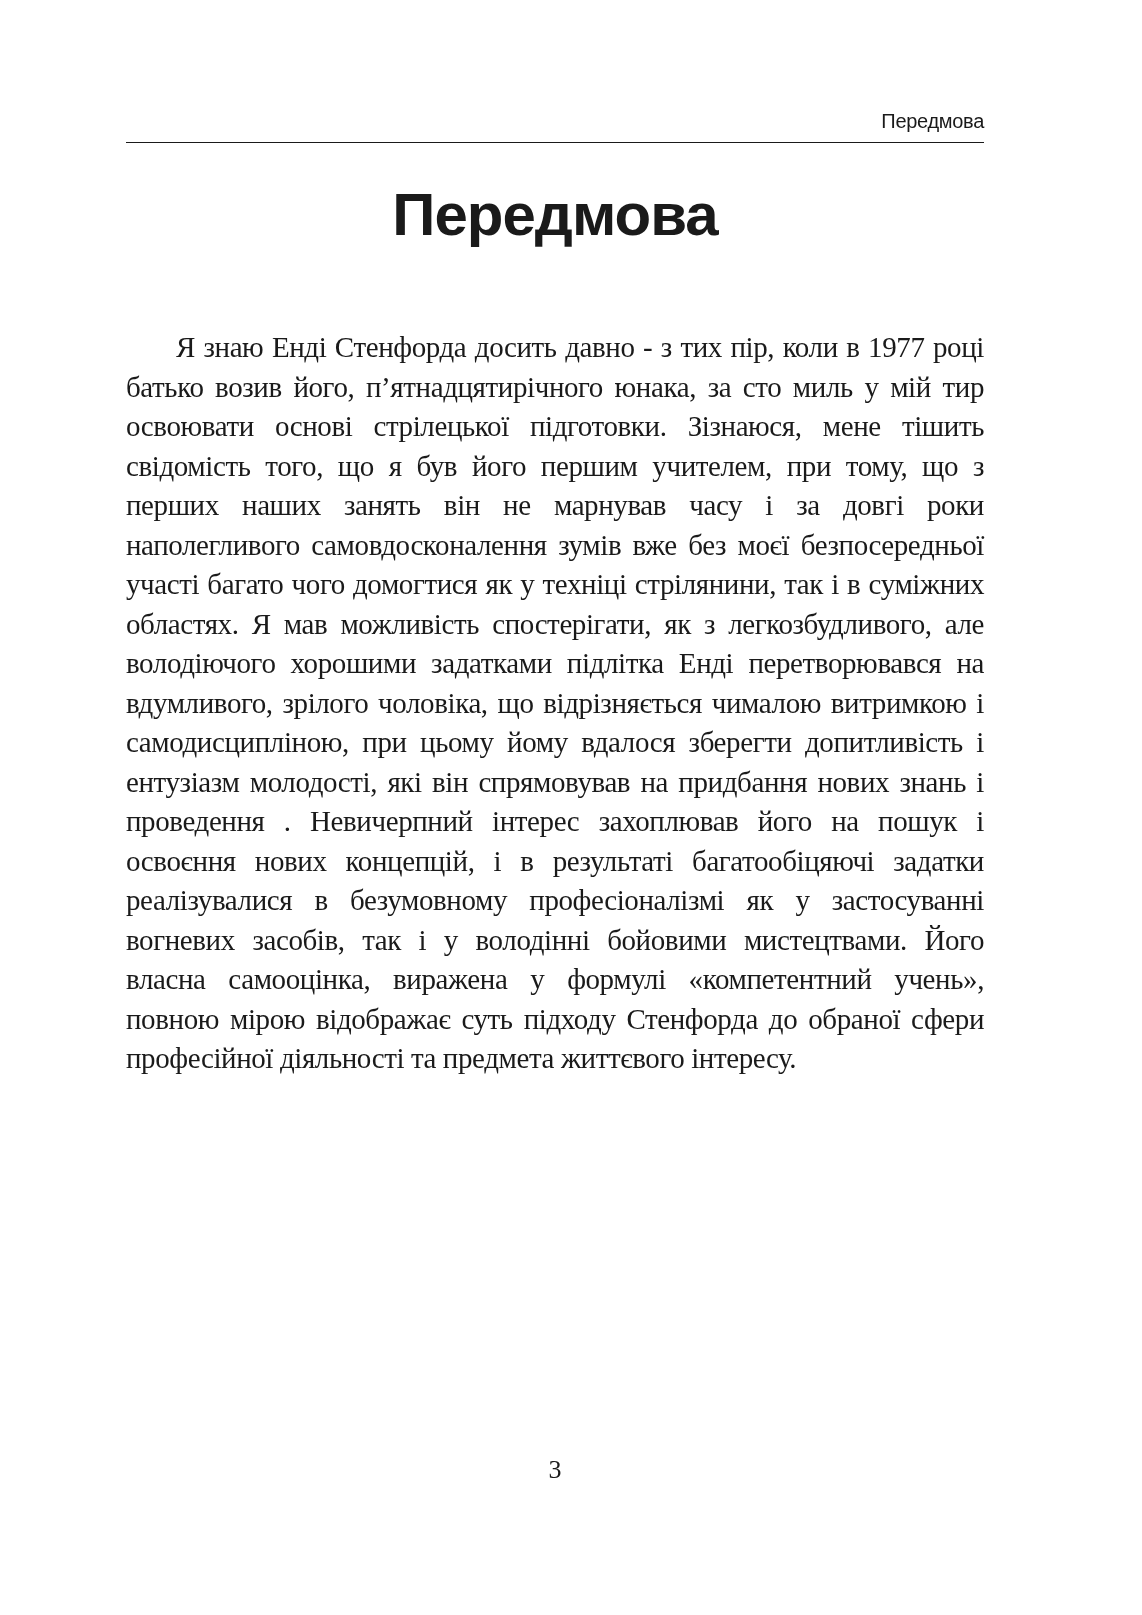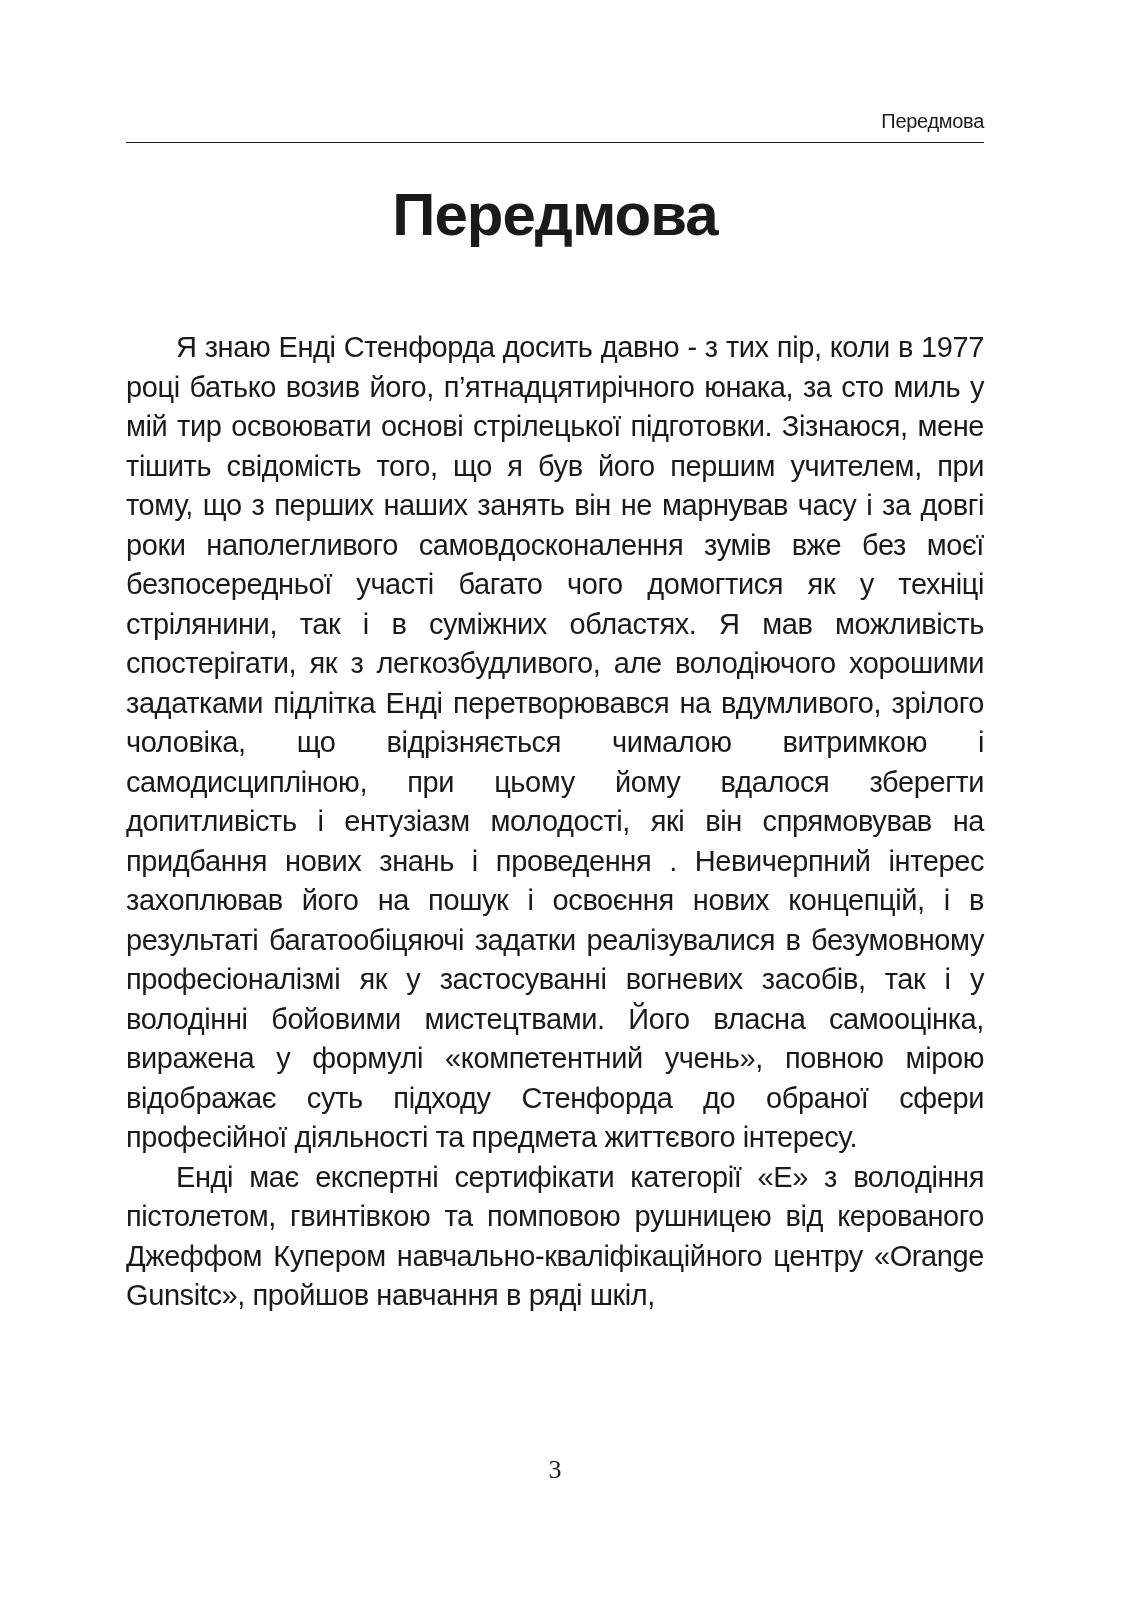--- a/index.html
+++ b/index.html
@@ -44,21 +44,21 @@
       font-size: 60px;
       letter-spacing: -1px;
       margin: 0;
       color: #1a1a1a;
     }
     .body-text {
       position: absolute;
       left: 126px;
       top: 328px;
       width: 858px;
-      font-family: Liberation Sans, sans-serif;
+      font-family: Liberation Serif, serif;
       font-size: 29px;
       line-height: 39.5px;
       text-align: justify;
       color: #1a1a1a;
       letter-spacing: -0.4px;
     }
     .body-text p {
       margin: 0;
       text-indent: 50px;
       hyphens: manual;
@@ -77,16 +77,15 @@
 </head>
 <body>
 
 <div class="running-header">Передмова</div>
 <div class="header-rule"></div>
 
 <h1 class="chapter-title">Передмова</h1>
 
 <div class="body-text">
   <p>Я знаю Енді Стенфорда досить давно - з тих пір, коли в 1977 році батько возив його, п’ятнадцятирічного юнака, за сто миль у мій тир освоювати основі стрілецької підготовки. Зізнаюся, мене тішить свідомість того, що я був його першим учителем, при тому, що з перших наших занять він не марнував часу і за довгі роки наполегливого самовдосконалення зумів вже без моєї безпосередньої участі багато чого домогтися як у техніці стрілянини, так і в суміжних областях. Я мав можливість спостерігати, як з легкозбудливого, але володіючого хорошими задатками під­літка Енді перетворювався на вдумливого, зрілого чоловіка, що відрізняється чималою витримкою і самодисципліною, при цьому йому вдалося зберегти допитливість і ентузіазм молодості, які він спрямовував на придбання нових знань і проведення . Невичерпний інтерес захоплював його на по­шук і освоєння нових концепцій, і в результаті багатообіцяю­чі задатки реалізувалися в безумовному професіоналізмі як у застосуванні вогневих засобів, так і у володінні бойовими мистецтвами. Його власна самооцінка, виражена у формулі «компетентний учень», повною мірою відображає суть під­ходу Стенфорда до обраної сфери професійної діяльності та предмета життєвого інтересу.</p>
-  <p>Енді має експертні сертифікати категорії «Е» з володіння пістолетом, гвинтівкою та помповою рушницею від керованого Джеффом Купером навчально-кваліфікаційного центру «Orange Gunsitc», пройшов навчання в ряді шкіл,</p>
 </div>
 
 <div class="page-number">3</div>
 
 </body></html>

